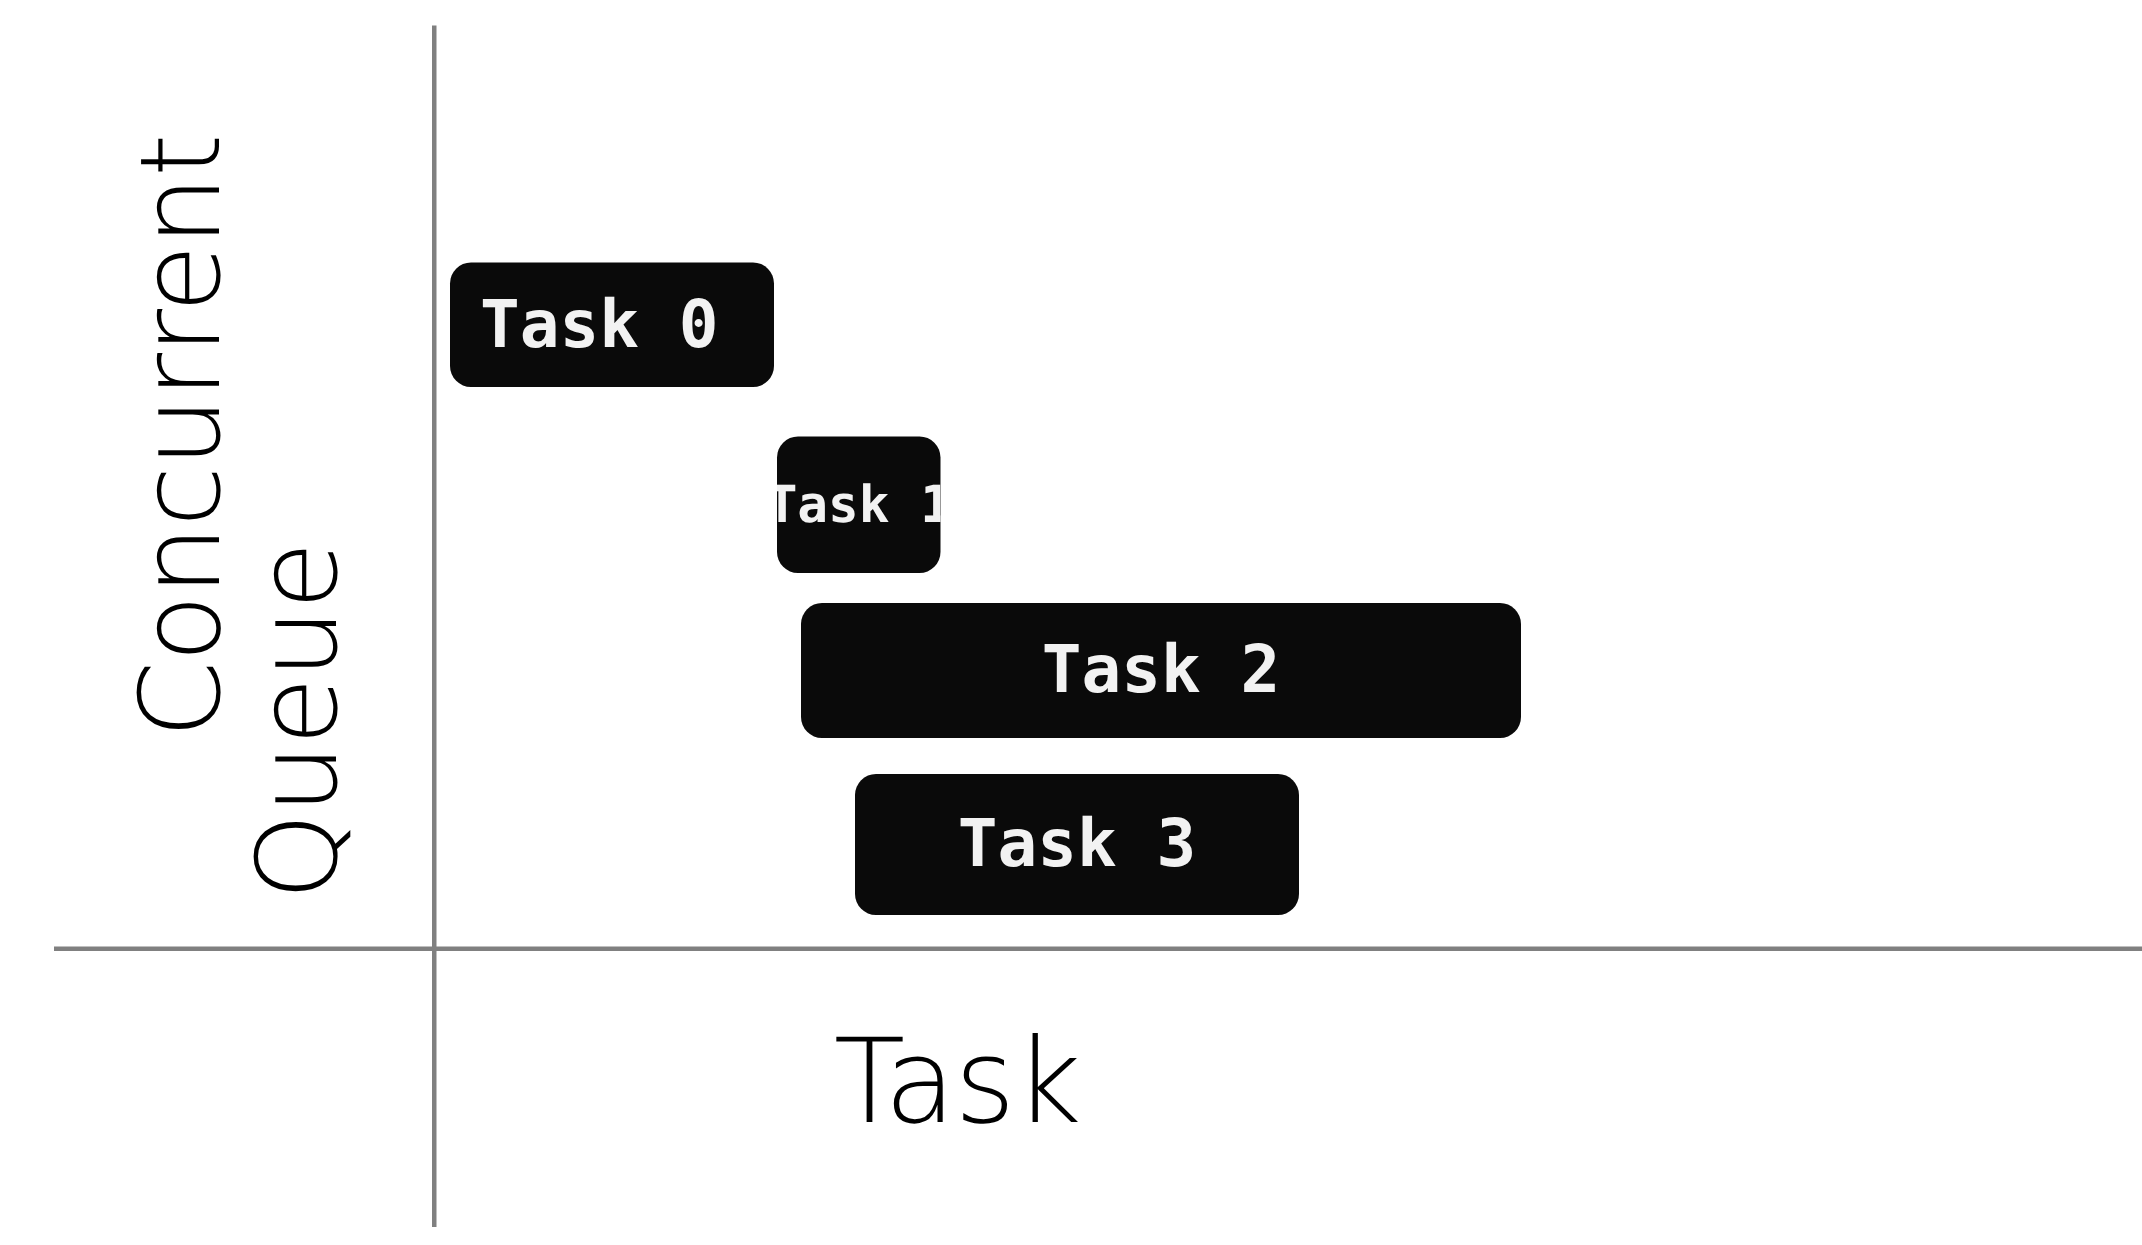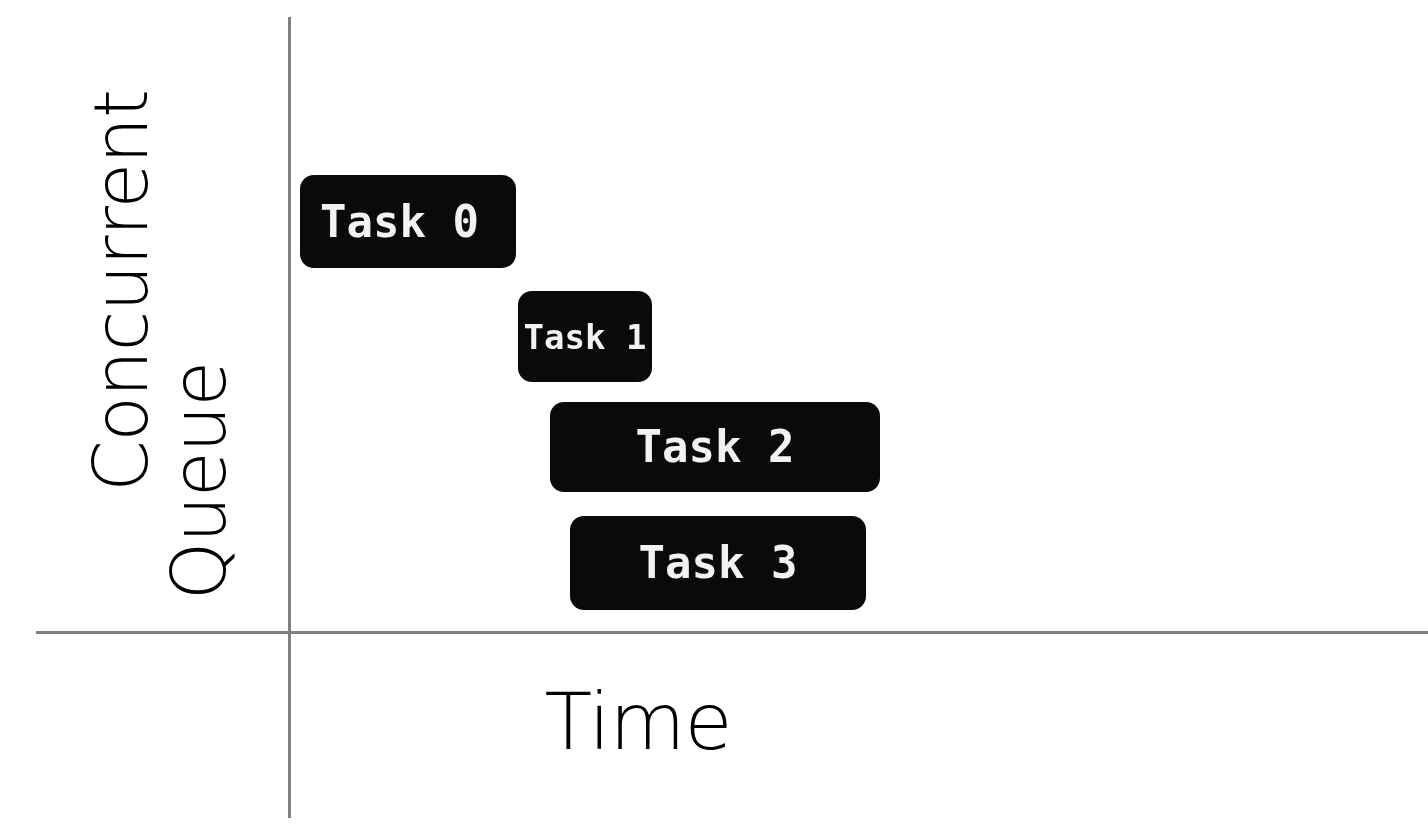--- a/index.html
+++ b/index.html
@@ -105,30 +105,30 @@
 <div id="figure">
 
   <div class="axis-v"></div>
   <div class="axis-h"></div>
 
   <div class="ylabel">
     <span class="yline yline-1">Concurrent</span>
     <span class="yline yline-2">Queue</span>
   </div>
 
-  <div class="xlabel">Time</div>
+  <div class="xlabel">Task</div>
 
   <div id="bars-layer">
-      <div class="bar align-left" style="left: 300px; top: 175px; width: 216px; height: 93px; background: rgb(10, 10, 10);">
+      <div class="bar align-left" style="left: 300px; top: 175px; width: 216px; height: 83px; background: rgb(10, 10, 10);">
         <span class="bar-label" style="font-size: 44px; color: rgb(242, 242, 242);">Task 0</span>
       </div>
-      <div class="bar align-center" style="left: 518px; top: 291px; width: 134px; height: 91px; background: rgb(10, 10, 10);">
+      <div class="bar align-center" style="left: 518px; top: 291px; width: 109px; height: 91px; background: rgb(10, 10, 10);">
         <span class="bar-label" style="font-size: 34px; color: rgb(242, 242, 242);">Task 1</span>
       </div>
-      <div class="bar align-center" style="left: 534px; top: 402px; width: 330px; height: 90px; background: rgb(10, 10, 10); margin-left: 16px;">
+      <div class="bar align-center" style="left: 534px; top: 402px; width: 480px; height: 90px; background: rgb(10, 10, 10);">
         <span class="bar-label" style="font-size: 44px; color: rgb(242, 242, 242);">Task 2</span>
       </div>
       <div class="bar align-center" style="left: 570px; top: 516px; width: 296px; height: 94px; background: rgb(10, 10, 10);">
         <span class="bar-label" style="font-size: 44px; color: rgb(242, 242, 242);">Task 3</span>
       </div>
     </div>
 
 </div>
 
 </body></html>

